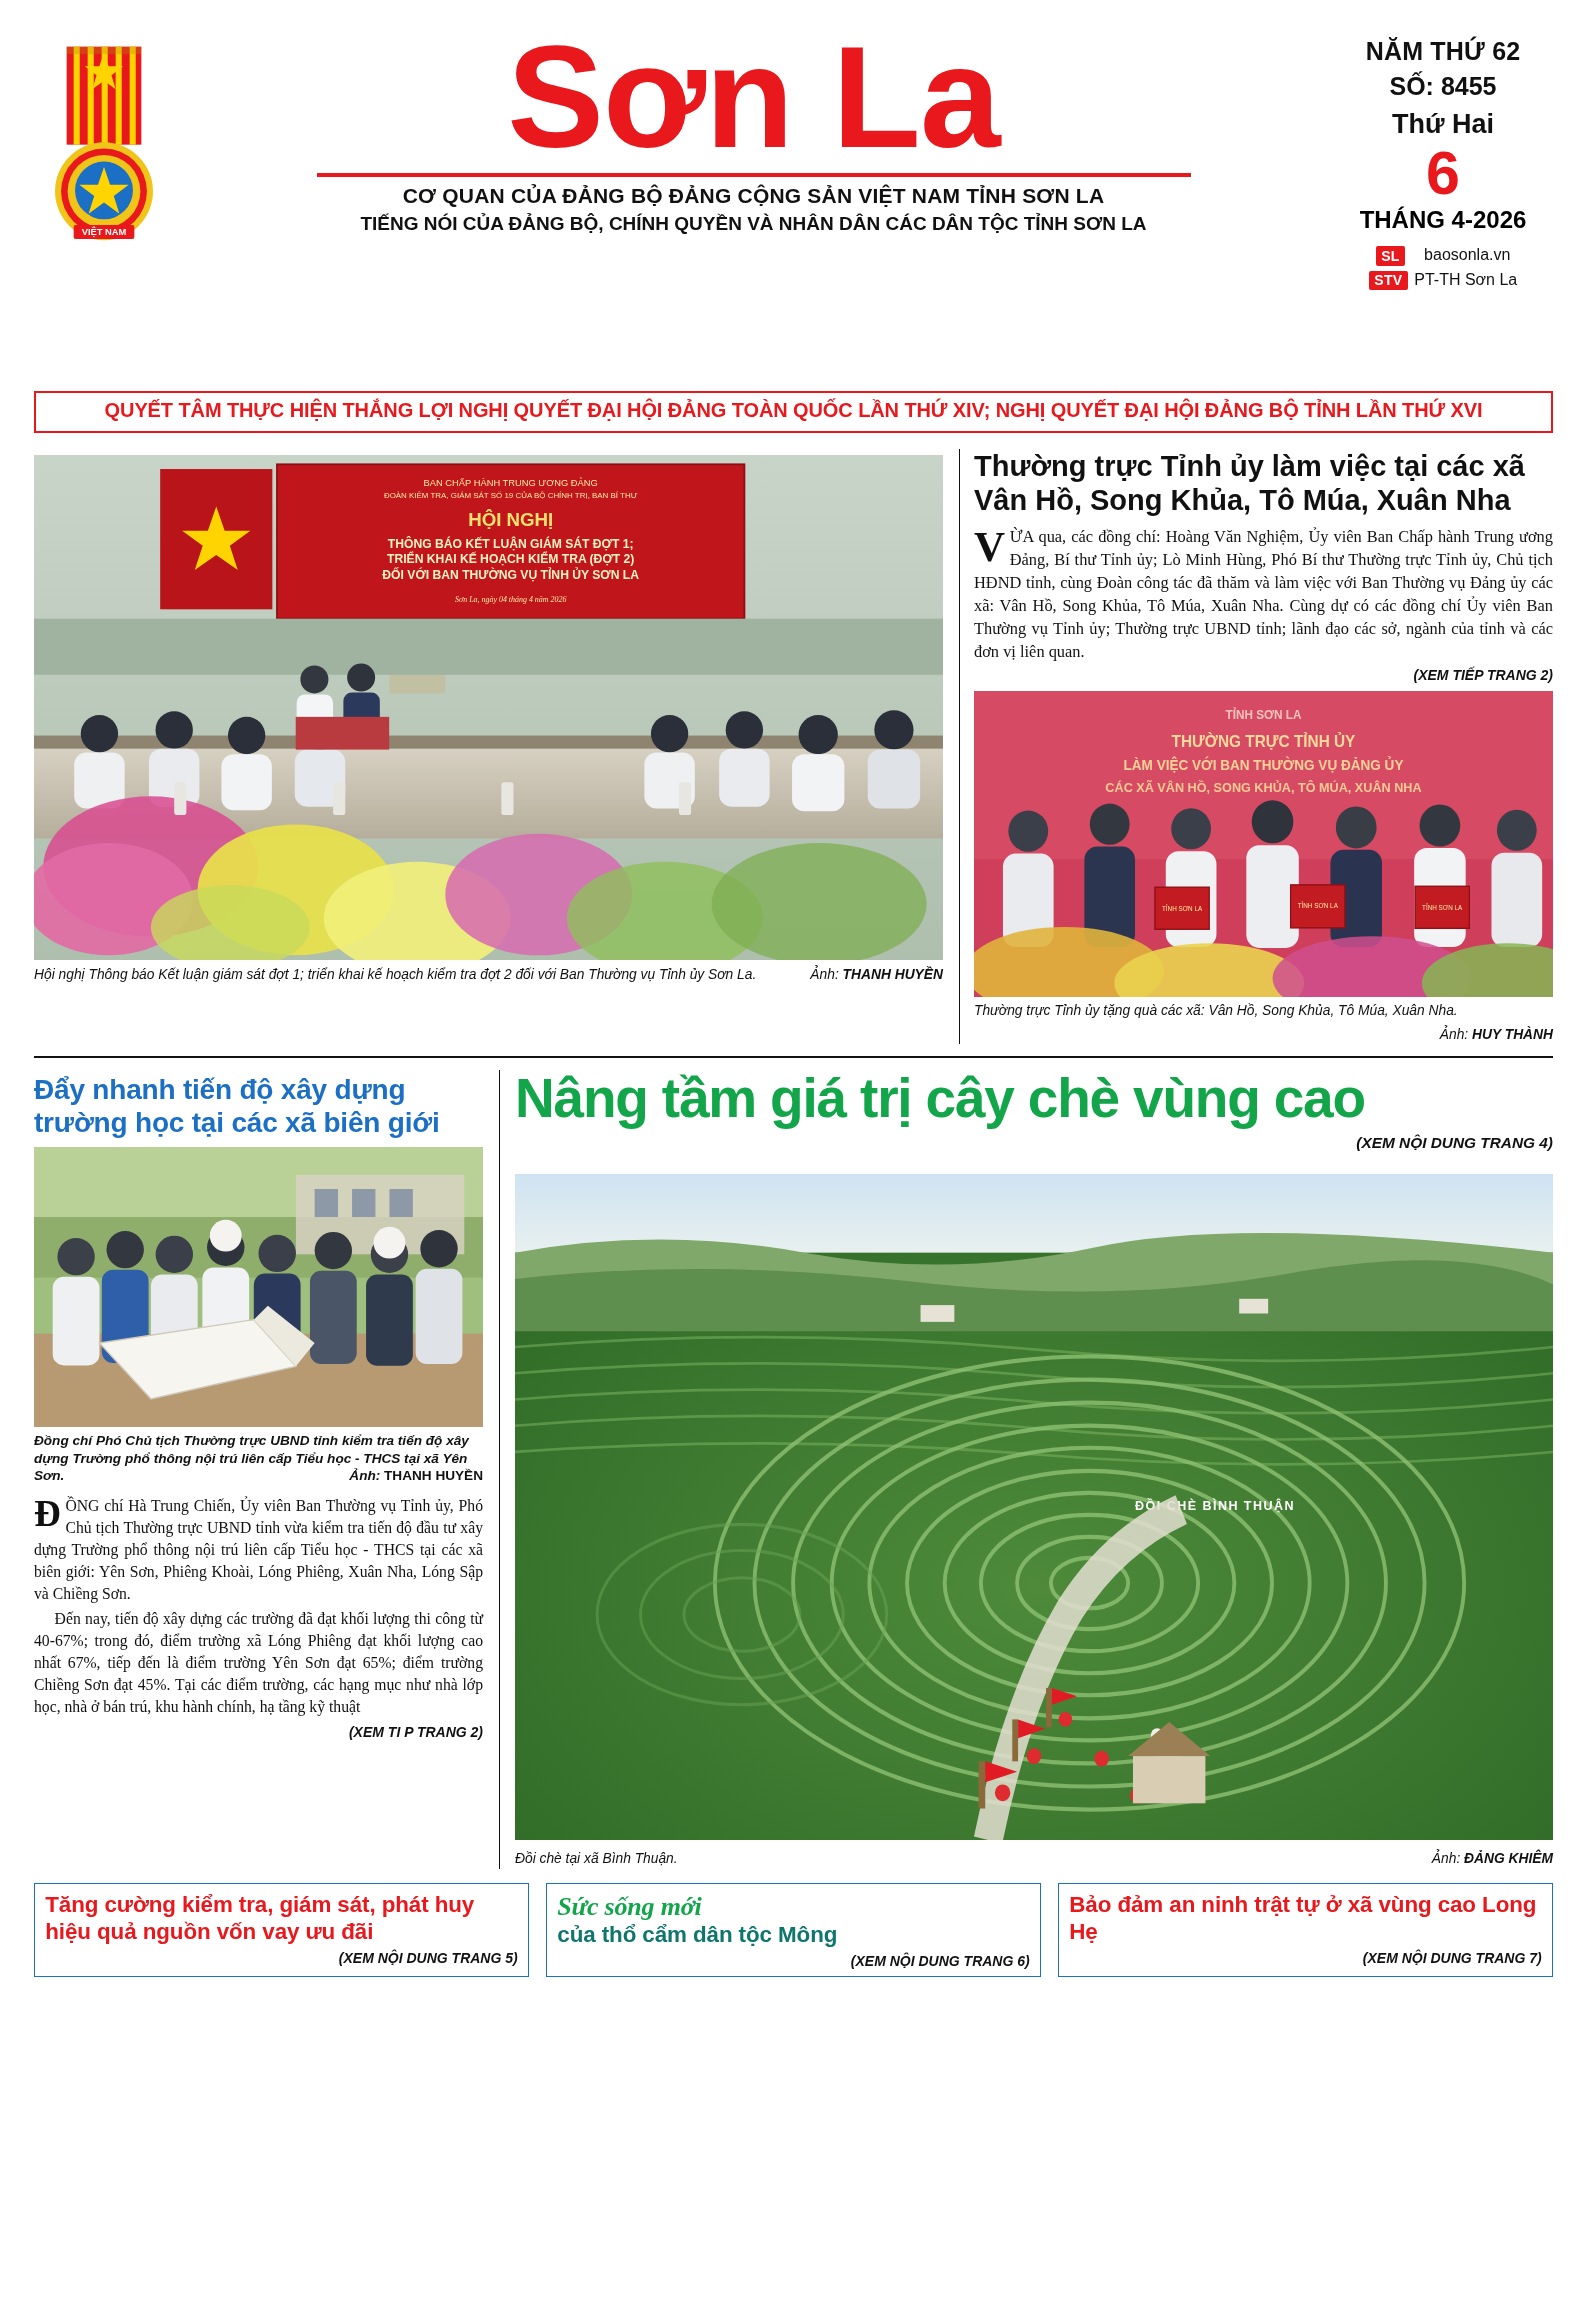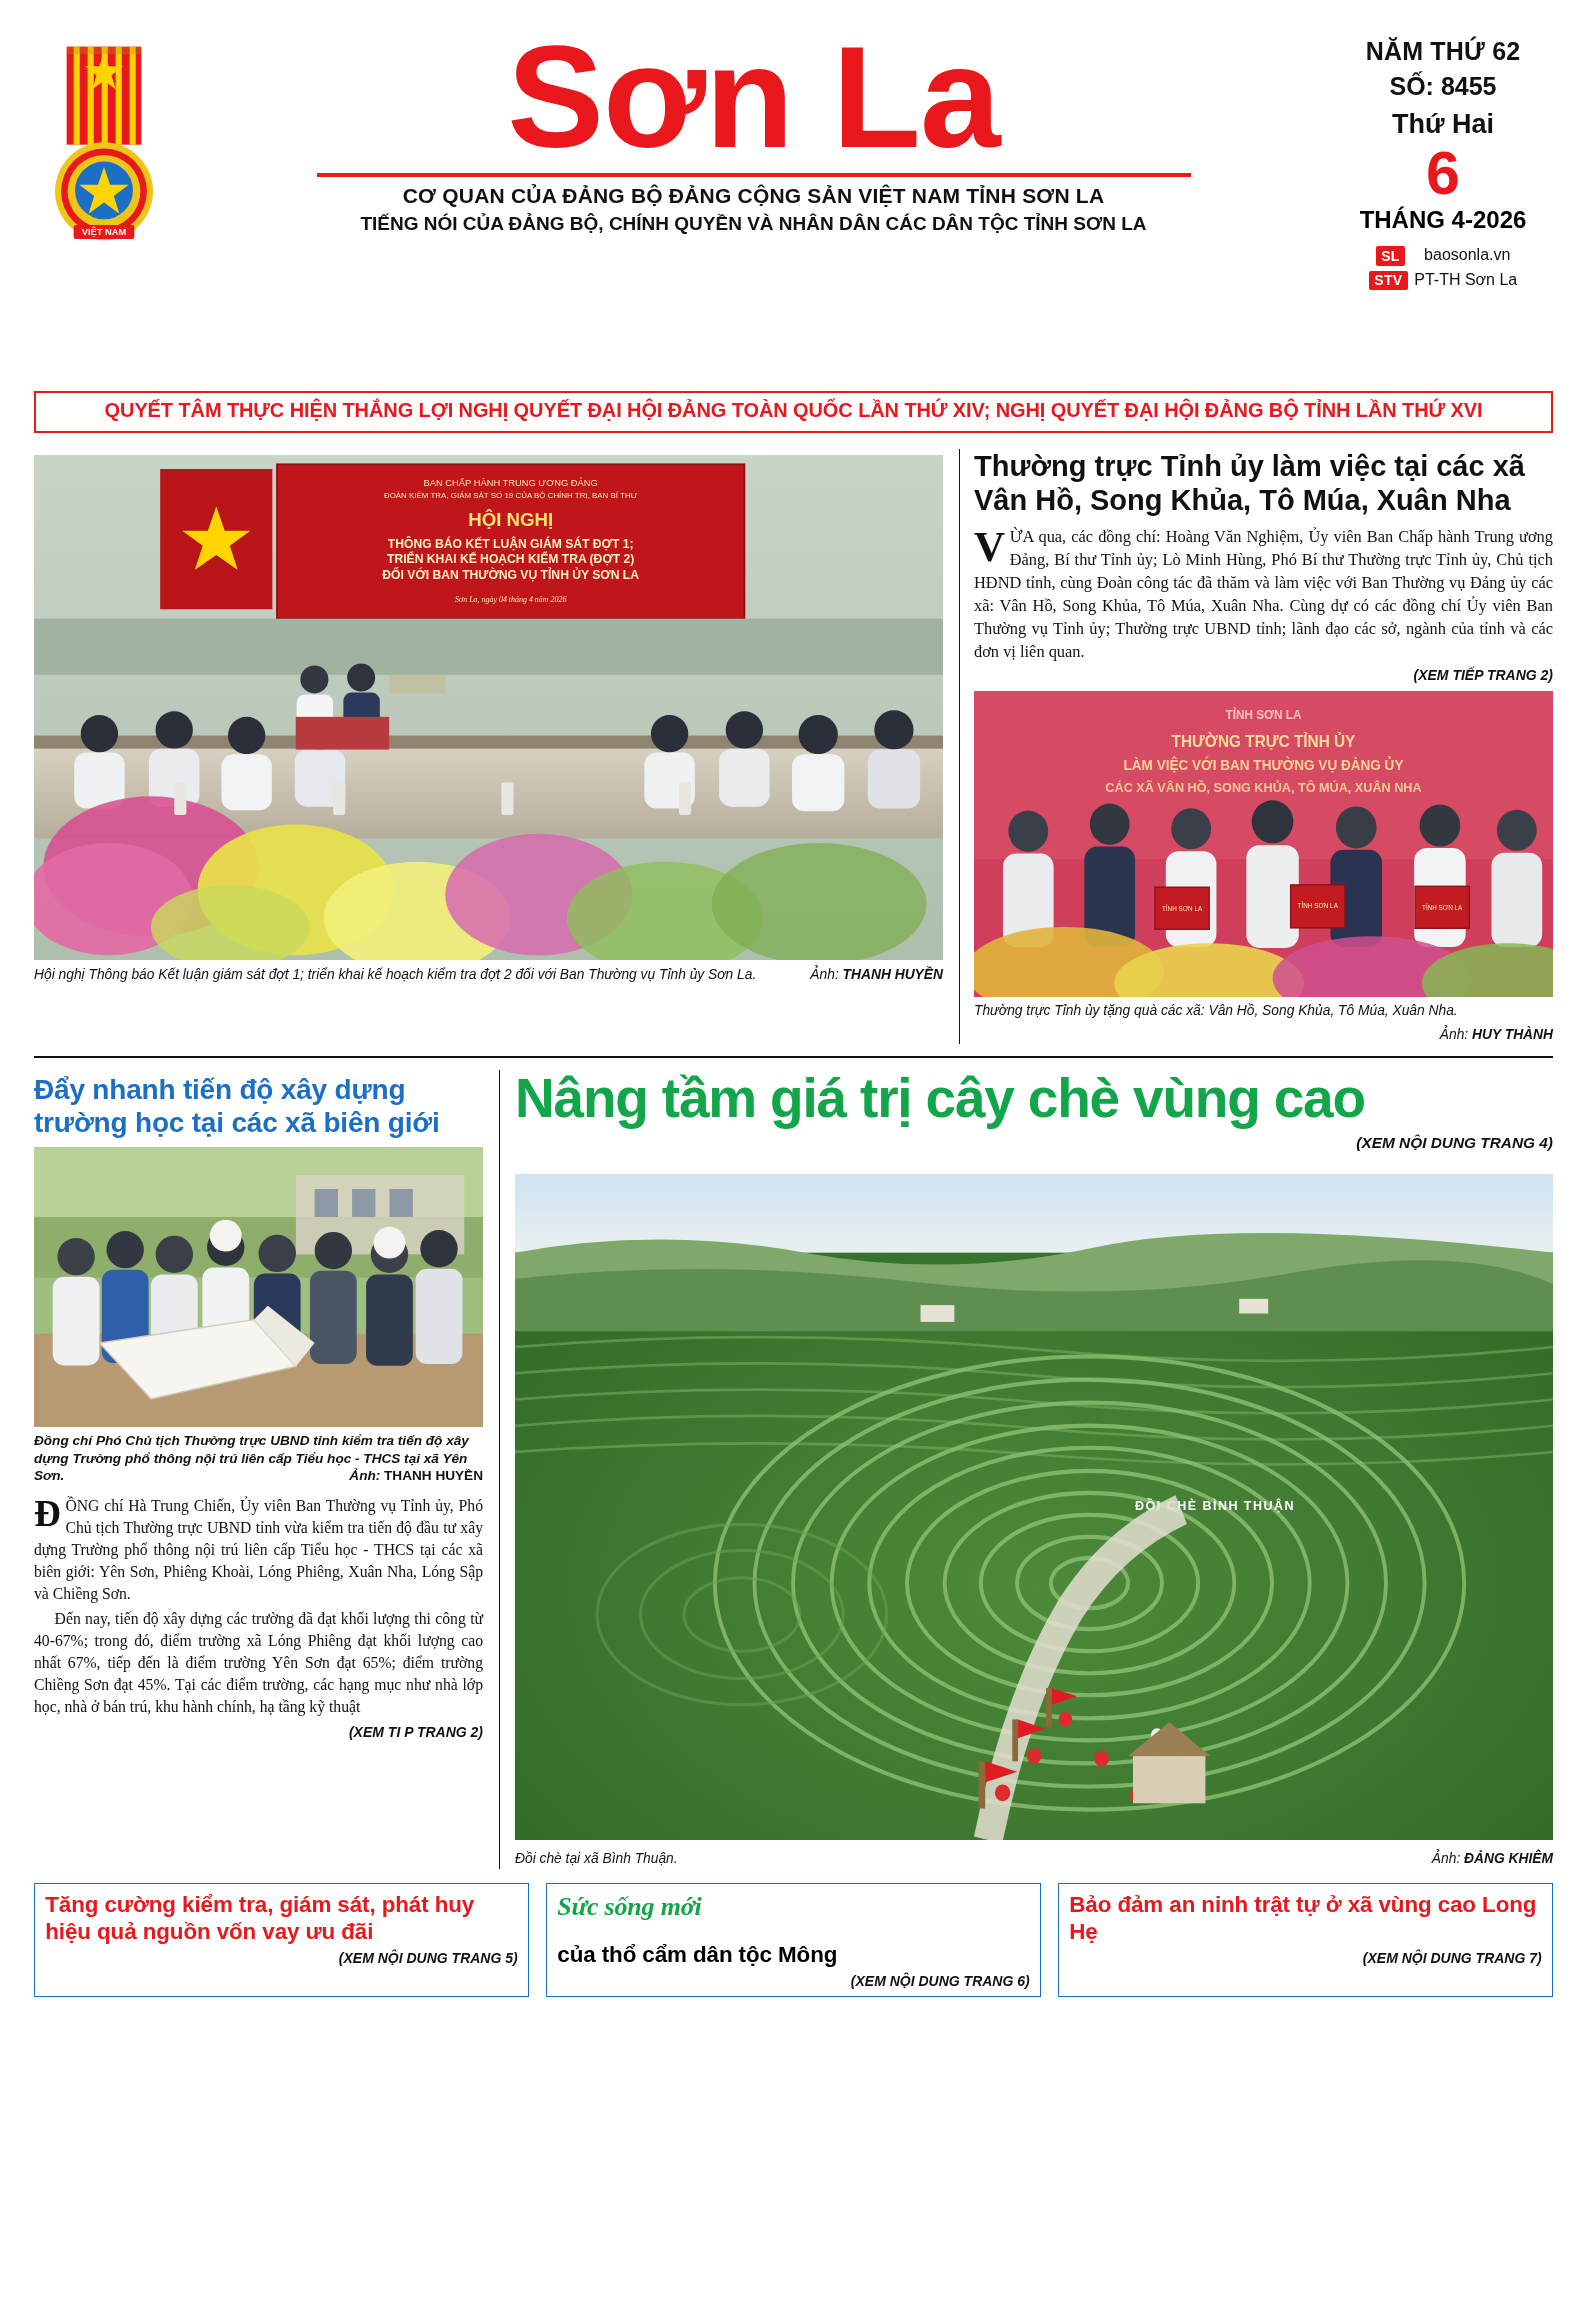--- a/index.html
+++ b/index.html
@@ -557,21 +557,21 @@
 
   <div class="bottom-row">
 
     <div class="bbox">
       <div class="t">Tăng cường kiểm tra, giám sát, phát huy hiệu quả nguồn vốn vay ưu đãi</div>
       <div class="see">(XEM NỘI DUNG TRANG 5)</div>
     </div>
 
     <div class="bbox">
       <div class="script">Sức sống mới</div>
-      <div class="t green" style="color:#000000;margin-top:20px;">của thổ cẩm dân tộc Mông</div>
+      <div class="t green" style="color:#0f766e;">của thổ cẩm dân tộc Mông</div>
       <div class="see">(XEM NỘI DUNG TRANG 6)</div>
     </div>
 
     <div class="bbox">
       <div class="t">Bảo đảm an ninh trật tự ở xã vùng cao Long Hẹ</div>
       <div class="see">(XEM NỘI DUNG TRANG 7)</div>
     </div>
   </div>
 
 </div>

